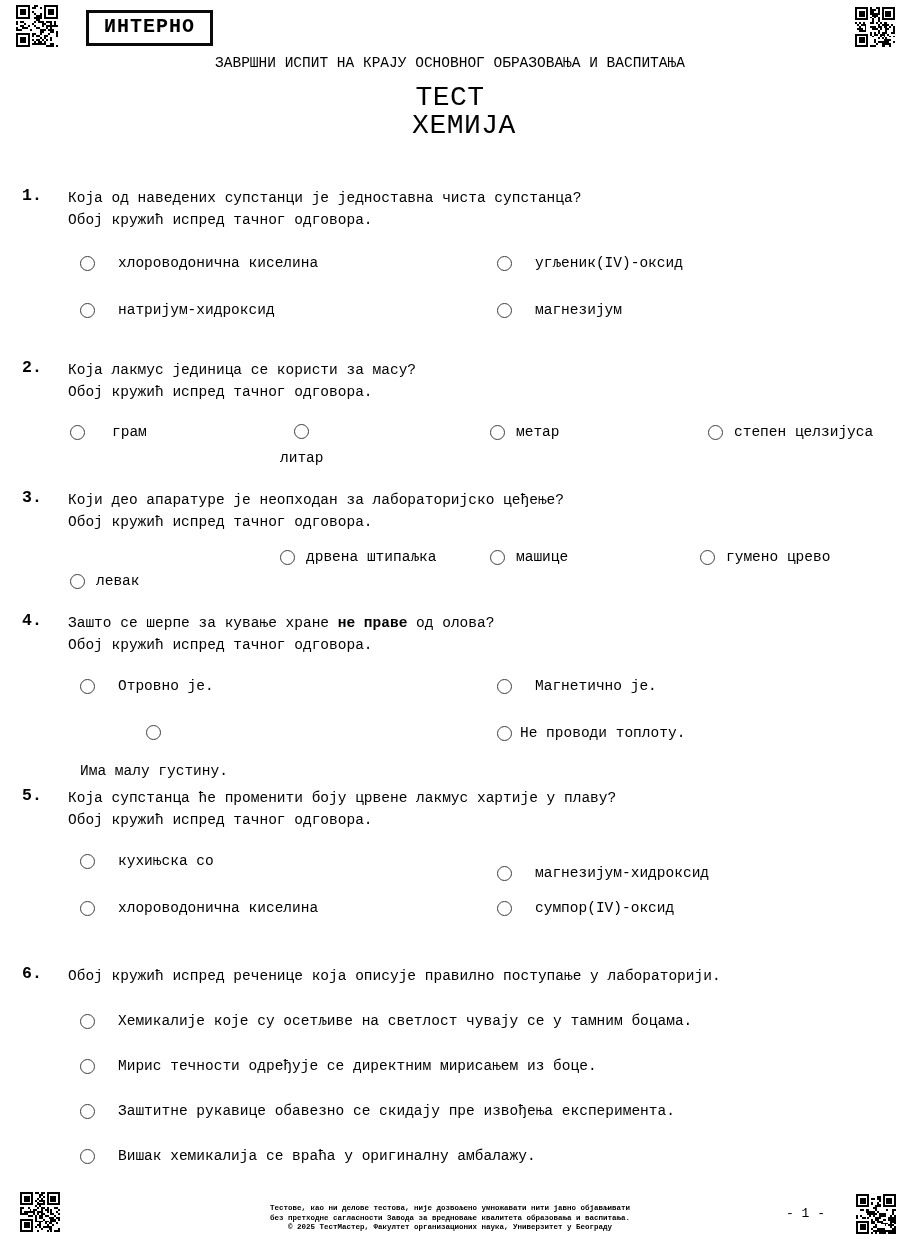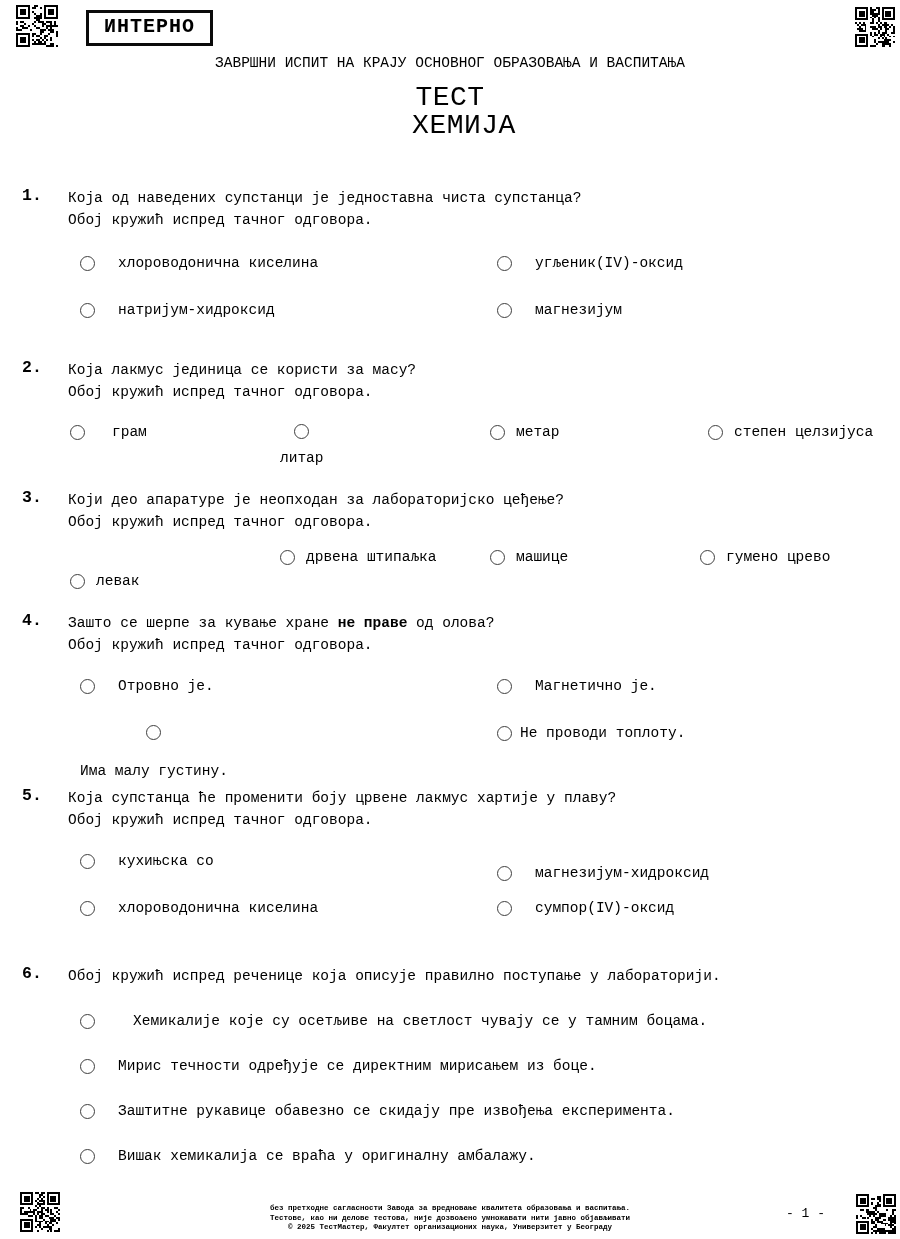--- a/index.html
+++ b/index.html
@@ -424,42 +424,42 @@
         <div class="option" style="left: 497px; top: 114px; gap: 23px;">
           <span class="circle"></span>
           <span class="option-label">сумпор(IV)-оксид</span>
         </div>
       </div>
       <div class="question" style="top: 964px;">
         <div class="q-number">6.</div>
         <div class="q-text">
           <div class="q-line"><span>Обој кружић испред реченице која описује правилно поступање у лабораторији.</span></div>
         </div>
-        <div class="option" style="left: 80px; top: 49px; gap: 38px;">
+        <div class="option" style="left: 80px; top: 49px; gap: 23px;">
           <span class="circle"></span>
           <span class="option-label">Хемикалије које су осетљиве на светлост чувају се у тамним боцама.</span>
         </div>
         <div class="option" style="left: 80px; top: 94px; gap: 23px;">
           <span class="circle"></span>
           <span class="option-label">Мирис течности одређује се директним мирисањем из боце.</span>
         </div>
         <div class="option" style="left: 80px; top: 139px; gap: 23px;">
           <span class="circle"></span>
           <span class="option-label">Заштитне рукавице обавезно се скидају пре извођења експеримента.</span>
         </div>
         <div class="option" style="left: 80px; top: 184px; gap: 23px;">
           <span class="circle"></span>
           <span class="option-label">Вишак хемикалија се враћа у оригиналну амбалажу.</span>
         </div>
       </div>
     </div>
 
   <div class="footer-notice">
+    <div>Тестове, као ни делове тестова, није дозвољено умножавати нити јавно објављивати</div>
     <div>без претходне сагласности Завода за вредновање квалитета образовања и васпитања.</div>
-    <div>Тестове, као ни делове тестова, није дозвољено умножавати нити јавно објављивати</div>
     <div>© 2025 ТестМастер, Факултет организационих наука, Универзитет у Београду</div>
   </div>
 
   <div class="page-number">- 1 -</div>
 
   <div class="qr qr-bl"><svg viewBox="0 0 21 21" width="100%" height="100%" shape-rendering="crispEdges">
         <rect x="0" y="0" width="21" height="21" fill="#ffffff"></rect>
         <rect x="8" y="0" width="1" height="1" fill="#000000"></rect>
         <rect x="9" y="0" width="1" height="1" fill="#000000"></rect>
         <rect x="11" y="0" width="1" height="1" fill="#000000"></rect>

